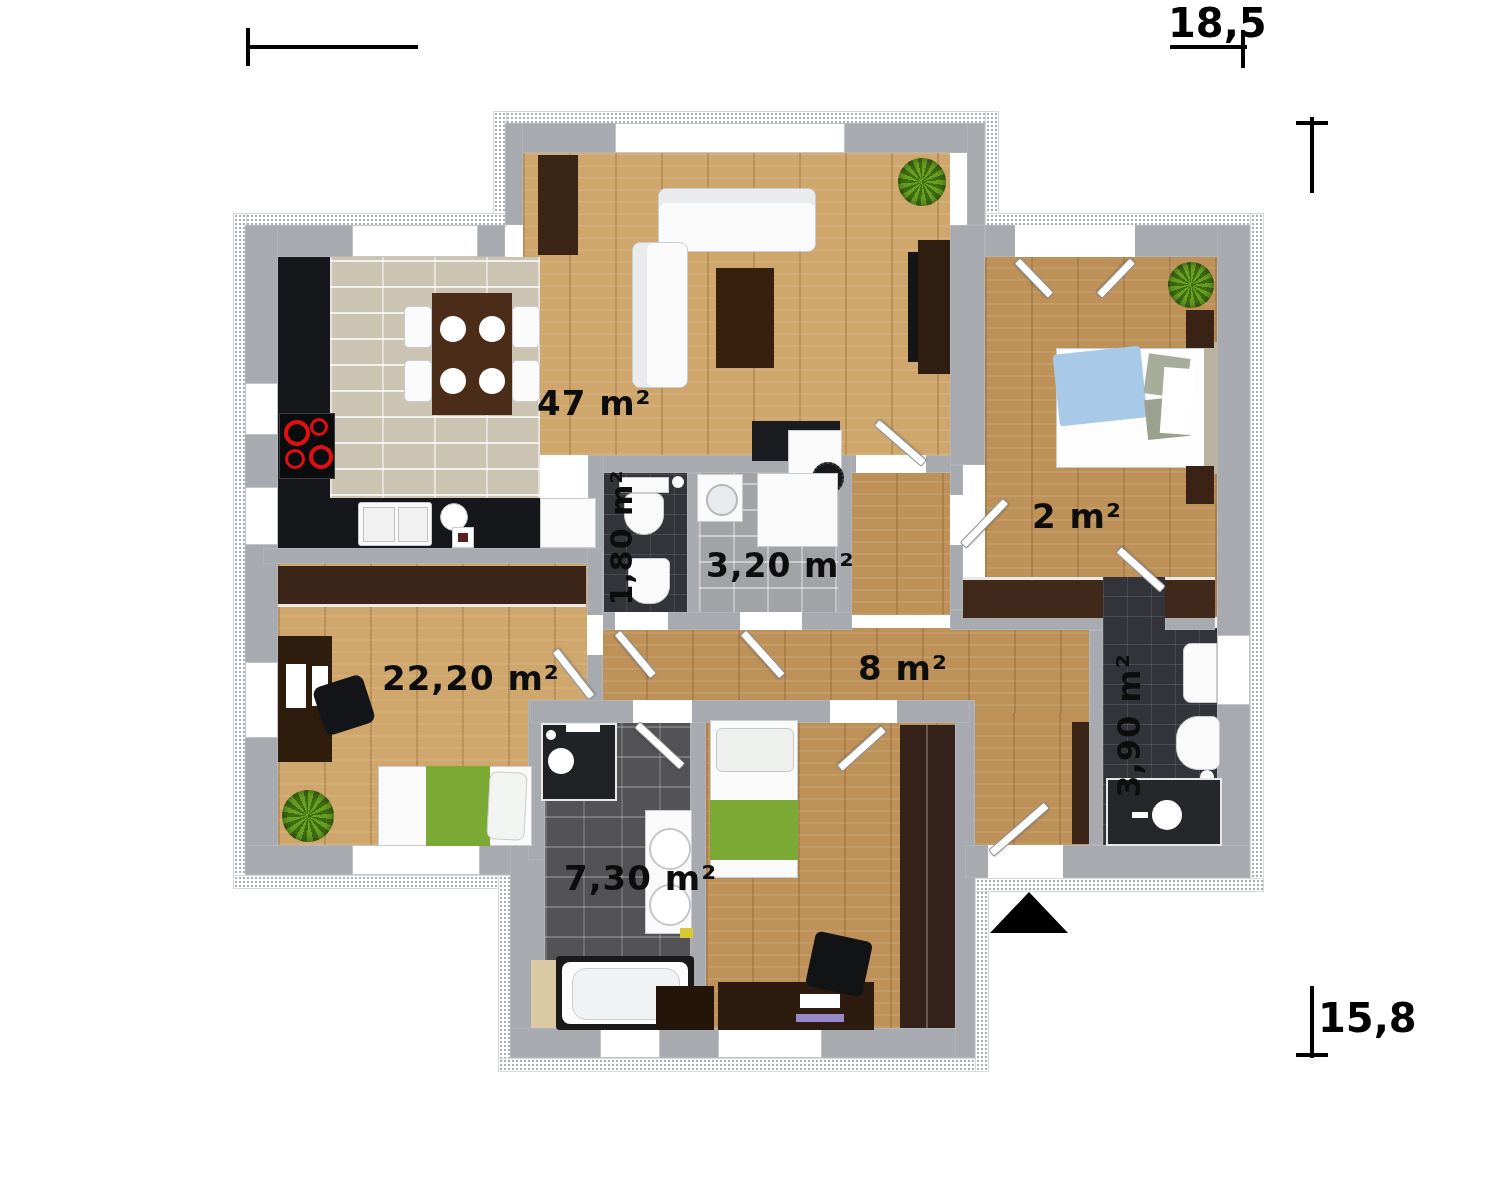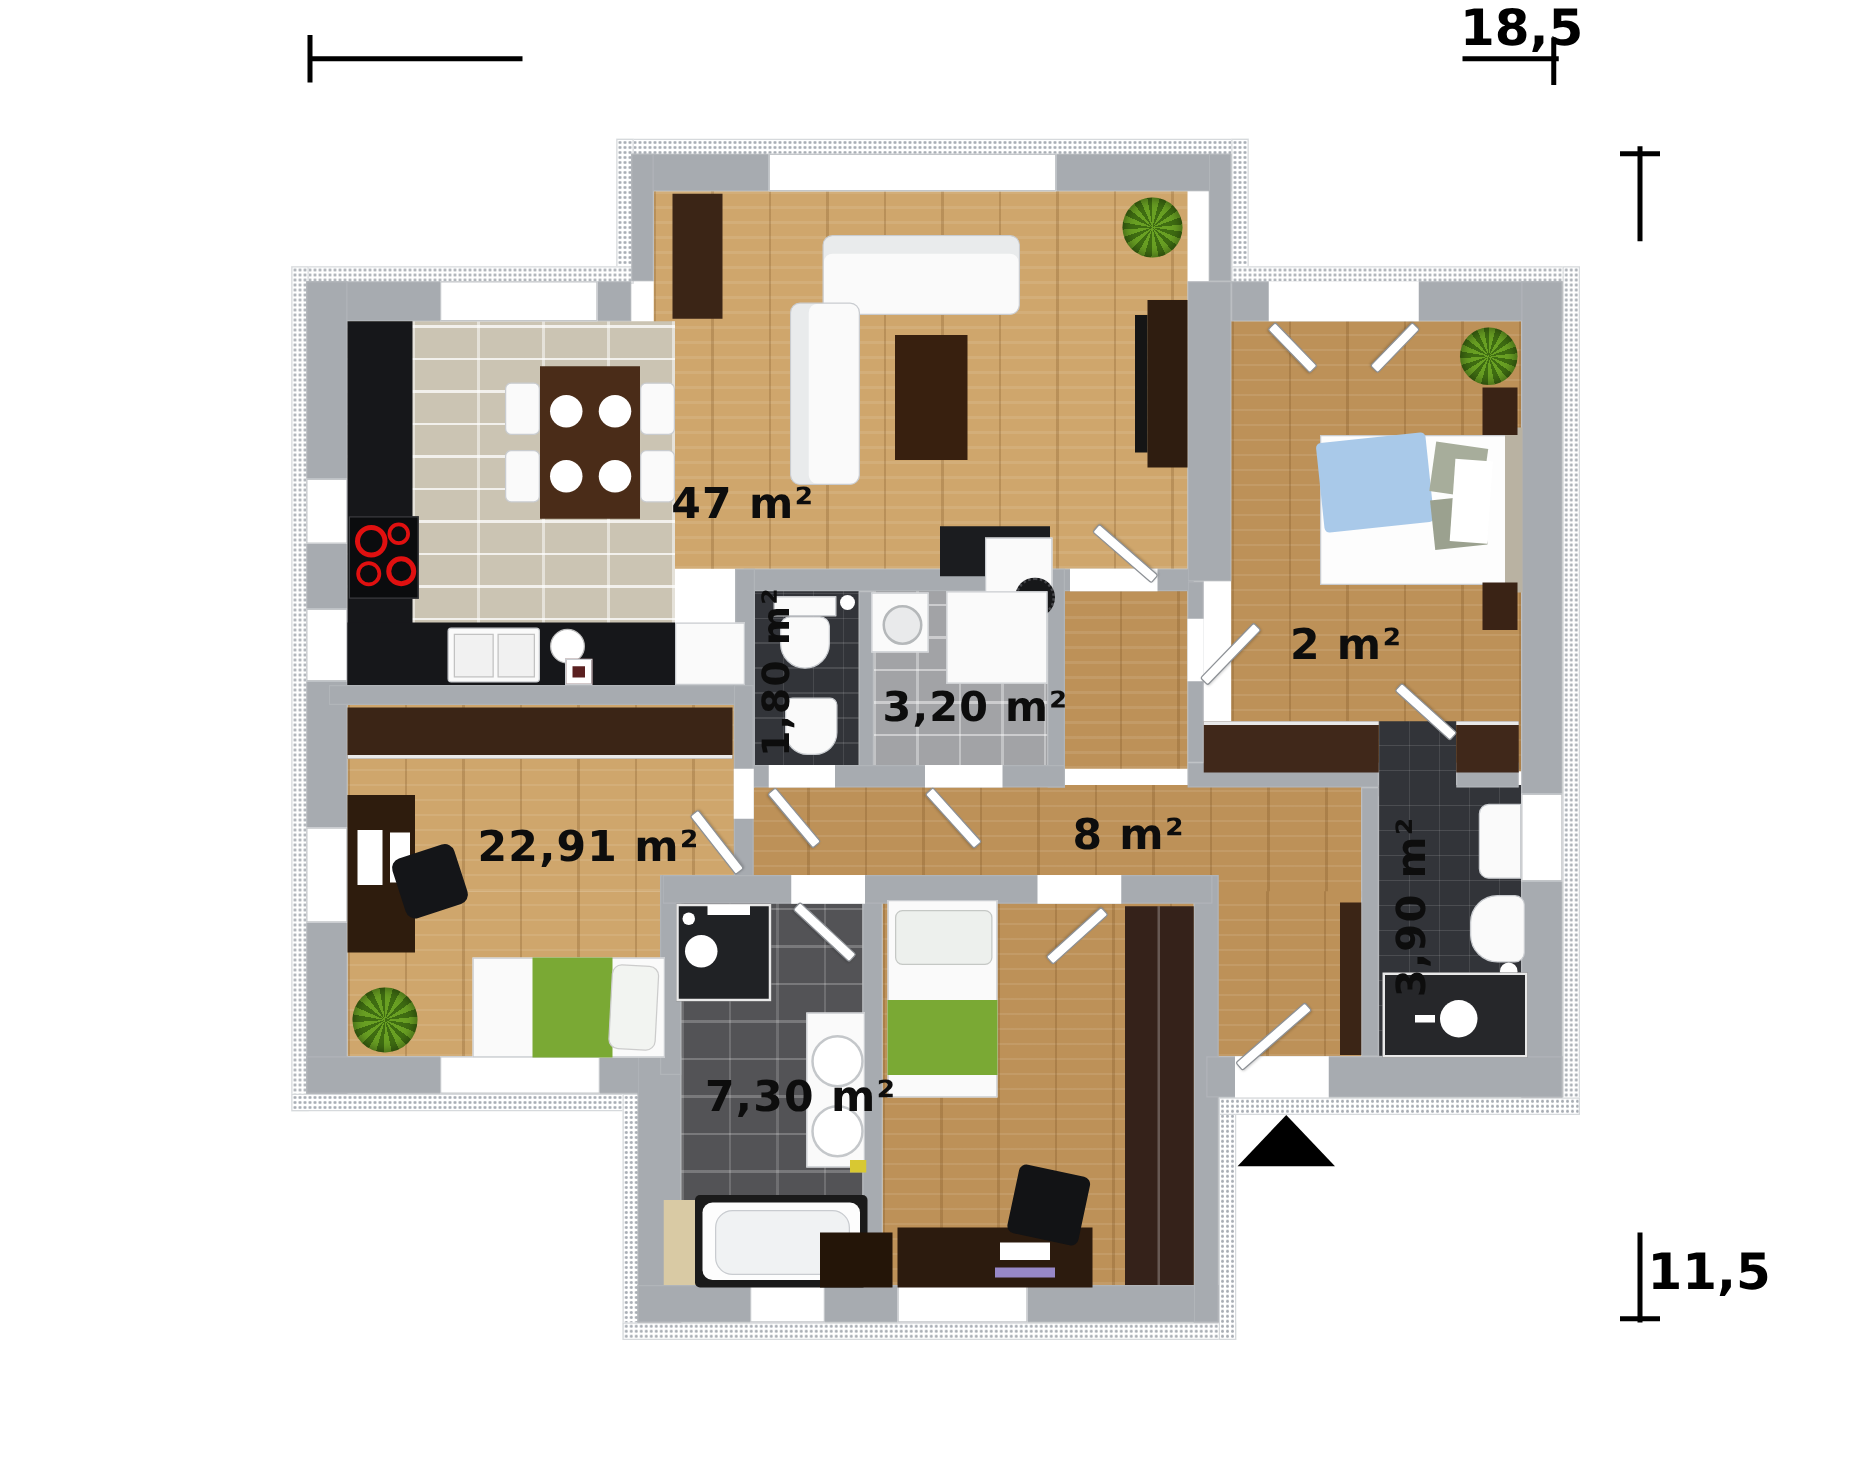--- a/index.html
+++ b/index.html
@@ -230,28 +230,28 @@
   <div class="a leaf" style="left:1163px;top:585px;width:58px;transform:rotate(-138deg)"></div>
   <div class="a leaf" style="left:991px;top:849px;width:72px;transform:rotate(-41deg)"></div>
 
   <div class="a" style="left:990px;top:892px;width:0;height:0;border-left:39px solid transparent;border-right:39px solid transparent;border-bottom:41px solid #000"></div>
 
   <div class="a rlabel" style="left:537px;top:383px">47 m²</div>
   <div class="a rlabel" style="left:1032px;top:496px">2 m²</div>
   <div class="a rlabel vlabel" style="left:604px;top:610px;width:145px;height:44px;font-size:30px">1,80 m²</div>
   <div class="a rlabel" style="left:706px;top:546px;font-size:33px">3,20 m²</div>
   <div class="a rlabel" style="left:858px;top:648px">8 m²</div>
-  <div class="a rlabel" style="left:382px;top:658px">22,91 m²</div>
+  <div class="a rlabel" style="left:382px;top:658px">22,20 m²</div>
   <div class="a rlabel vlabel" style="left:1110px;top:818px;width:185px;height:46px;font-size:32px">3,90 m²</div>
   <div class="a rlabel" style="left:564px;top:858px">7,30 m²</div>
 
   <div class="a dim" style="left:248px;top:45px;width:170px;height:4px"></div>
   <div class="a dim" style="left:246px;top:28px;width:4px;height:38px"></div>
   <div class="a dimtext" style="left:1168px;top:0px">18,5</div>
   <div class="a dim" style="left:1170px;top:45px;width:77px;height:4px"></div>
   <div class="a dim" style="left:1241px;top:30px;width:4px;height:38px"></div>
   <div class="a dim" style="left:1310px;top:117px;width:4px;height:76px"></div>
   <div class="a dim" style="left:1296px;top:121px;width:32px;height:4px"></div>
   <div class="a dim" style="left:1310px;top:986px;width:4px;height:72px"></div>
   <div class="a dim" style="left:1296px;top:1053px;width:32px;height:4px"></div>
-  <div class="a dimtext" style="left:1318px;top:995px">11,5</div>
+  <div class="a dimtext" style="left:1318px;top:995px">15,8</div>
 
 </div>
 
 </body></html>

